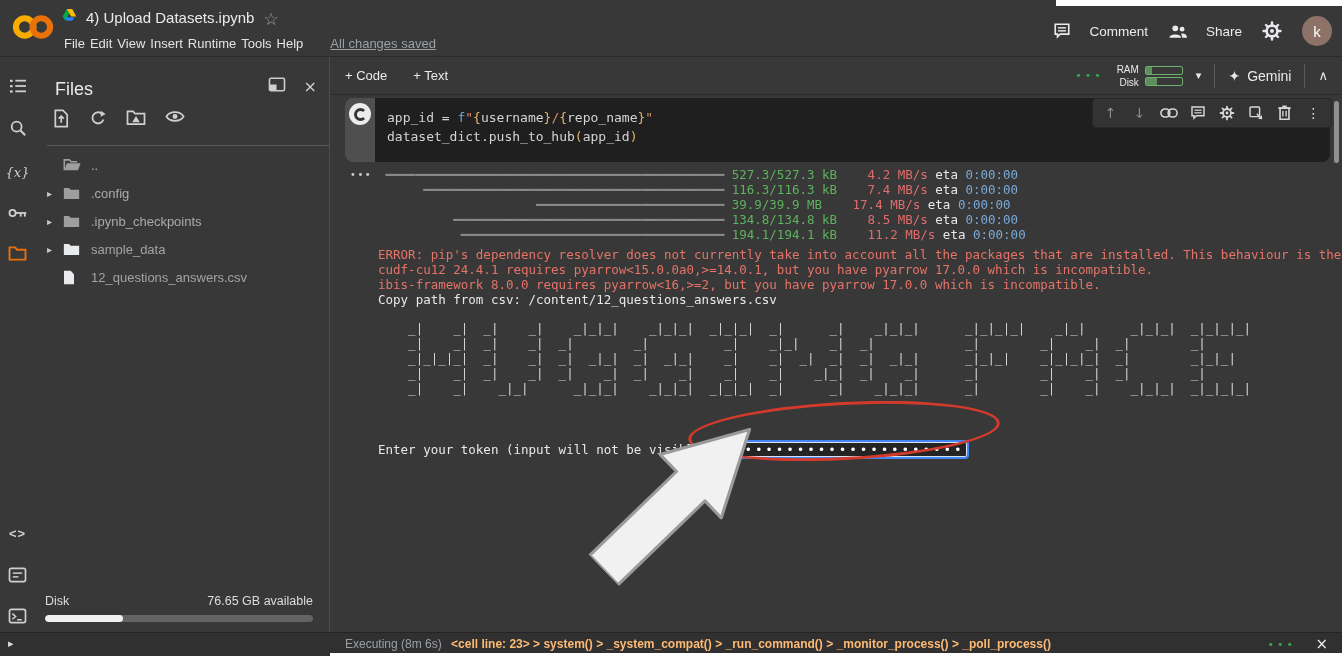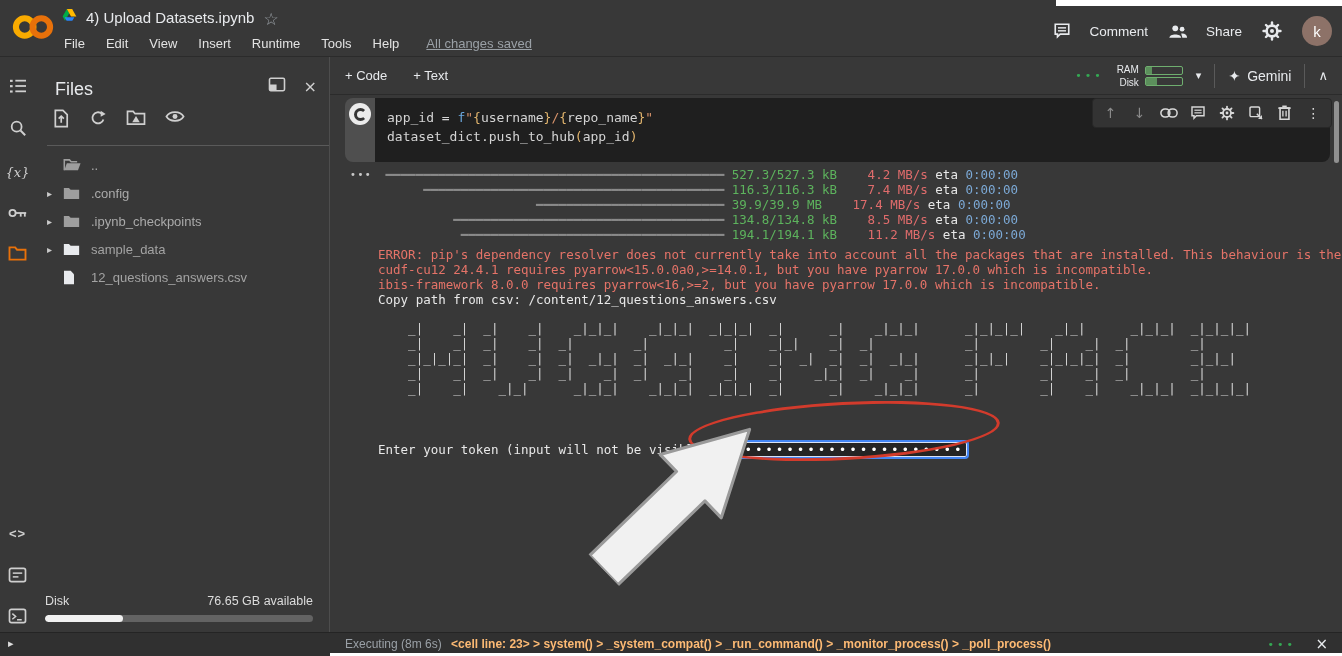--- a/index.html
+++ b/index.html
@@ -143,21 +143,21 @@
         <svg class="ic" width="15" height="13" viewBox="0 0 24 21">
           <polygon fill="#00ac47" points="7.7,0 11.6,6.9 4.8,18.9 0.9,12"></polygon>
           <polygon fill="#ffba00" points="7.7,0 16.3,0 23.1,12 14.5,12"></polygon>
           <polygon fill="#2684fc" points="4.1,13.2 19.9,13.2 16.6,19 7.4,19"></polygon>
         </svg>
       </span>
       <span class="nb-title">4) Upload Datasets.ipynb</span>
       <span class="star glyph">☆</span>
     </div>
     <div class="menubar">
-      <span id="menu-items" style="display:flex;gap:21px;">
+      <span id="menu-items" style="display:flex;gap:5px;">
           <span class="menu-item">File</span>
           <span class="menu-item">Edit</span>
           <span class="menu-item">View</span>
           <span class="menu-item">Insert</span>
           <span class="menu-item">Runtime</span>
           <span class="menu-item">Tools</span>
           <span class="menu-item">Help</span>
         </span>
       <span class="saved-status">All changes saved</span>
     </div>

